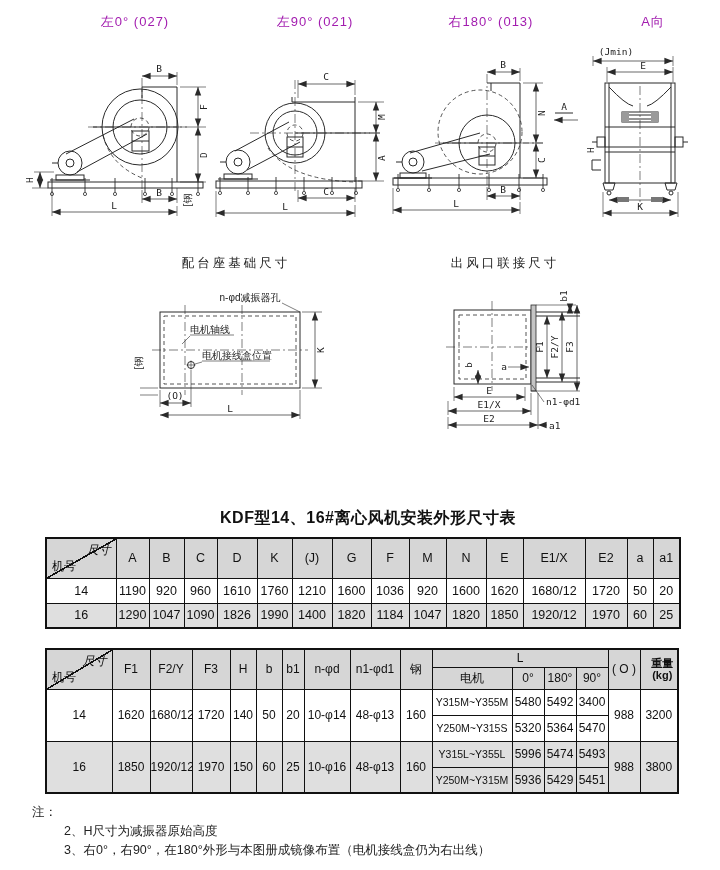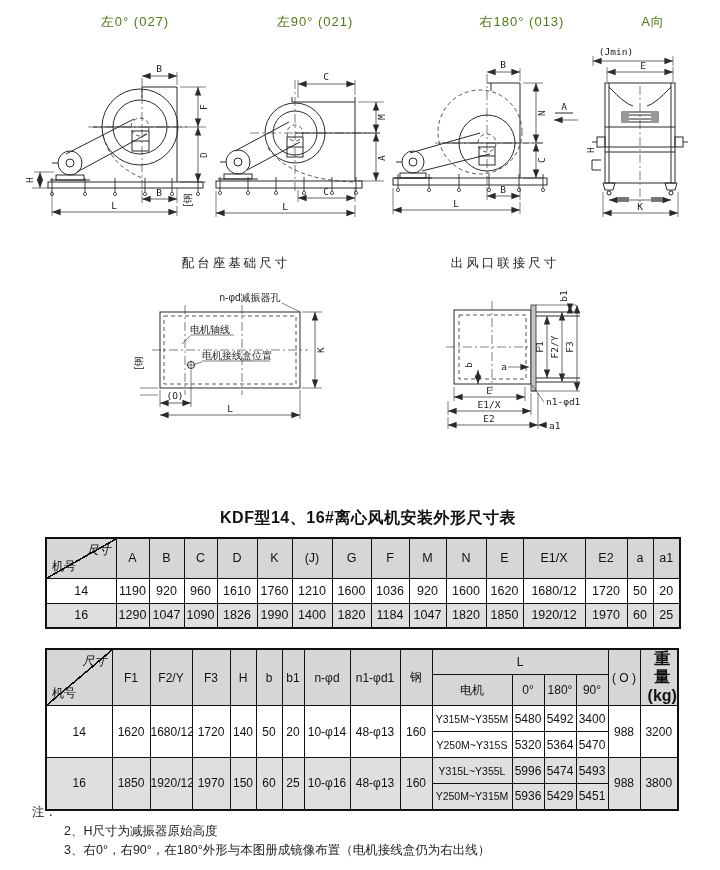--- a/index.html
+++ b/index.html
@@ -1,20 +1,20 @@
 <!DOCTYPE html>
 <html><head>
 <meta charset="utf-8">
 <style>
   html,body{margin:0;padding:0;background:#fff;}
   .page{position:relative;width:720px;height:870px;background:#ffffff;
         font-family:"Liberation Sans",sans-serif;color:#1a1a1a;overflow:hidden;}
   .abs{position:absolute;}
   .view-label{position:absolute;top:13px;font-size:13px;letter-spacing:1px;white-space:nowrap;
-              transform:translateX(-50%);color:#4d7c0f;}
+              transform:translateX(-50%);color:#a21caf;}
   .mid-caption{position:absolute;top:255px;font-size:12.5px;letter-spacing:3px;white-space:nowrap;
                transform:translateX(-50%);color:#222;}
   .fig-title{position:absolute;left:368px;transform:translateX(-50%);white-space:nowrap;
              font-weight:700;color:#111;}
   .t-fig{top:452px;font-size:15px;letter-spacing:1px;}
   .t-tab{top:508px;font-size:16px;letter-spacing:0.5px;}
 
   
   svg{overflow:visible;}
   .ln{stroke:#2a2a2a;stroke-width:1;fill:none;}
@@ -31,21 +31,21 @@
                text-align:center;color:#111;border:2px solid #111;}
   table.dimtab th,table.dimtab td{border:1px solid #111;padding:0;font-weight:400;overflow:hidden;}
   .t1{left:45px;top:537px;width:634px;font-size:12.5px;}
   .t2{left:45px;top:648px;width:632px;font-size:12px;}
   .t1 tr.hdr{height:40px;} .t1 tr.data{height:25px;}
   .t2 tr.h1{height:18px;} .t2 tr.h2{height:22px;} .t2 tr.data{height:26px;}
   .hdr-bg{background:#d6d6d6;}
   .row16{background:#dfdfdf;}
   .row14{background:#ffffff;}
   .motor-cell{font-size:10.5px;}
-  .wt span{display:block;line-height:1.15;font-weight:700;font-size:16px;padding-left:7px;}
+  .wt span{display:block;line-height:1.15;font-weight:700;font-size:11px;padding-left:7px;}
   .diag{position:relative;
         background-image:linear-gradient(to bottom right,
           rgba(0,0,0,0) calc(50% - 0.8px), #111 calc(50% - 0.8px),
           #111 calc(50% + 0.8px), rgba(0,0,0,0) calc(50% + 0.8px));}
   .diag .dt{position:absolute;top:3px;right:5px;font-size:12px;font-style:italic;}
   .diag .db{position:absolute;bottom:3px;left:5px;font-size:12px;}
 
   .notes{position:absolute;left:32px;top:803px;font-size:12.5px;line-height:19px;color:#222;}
   .note-line{display:flex;}
   .np,.sp{display:inline-block;width:32px;flex:0 0 32px;}
@@ -62,21 +62,21 @@
       </marker>
       <g id="bolt">
         <line x1="0" y1="-4" x2="0" y2="10" stroke="#2a2a2a" stroke-width="0.9"></line>
         <circle cx="0" cy="12" r="1.6" fill="none" stroke="#2a2a2a" stroke-width="0.8"></circle>
       </g>
     </defs>
   </svg>
 
   <div class="view-label" style="left:135px">左0° (027)</div>
   <div class="view-label" style="left:315px">左90° (021)</div>
-  <div class="view-label" style="left:522px">右180° (013)</div>
+  <div class="view-label" style="left:491px">右180° (013)</div>
   <div class="view-label" style="left:653px">A向</div>
 
   <svg class="abs" style="left:30px;top:60px" width="180" height="160" viewBox="0 0 180 160">
     <circle class="ln" cx="110" cy="67" r="38"></circle>
     <circle class="ln" cx="110" cy="67" r="27"></circle>
     <circle class="dsh" cx="110" cy="67" r="9"></circle>
     <line class="ctr" x1="58" y1="67" x2="157" y2="67"></line>
     <line class="ctr" x1="112" y1="18" x2="112" y2="130"></line>
     <line class="ln" x1="63" y1="67" x2="147" y2="67"></line>
     <line class="ln" x1="112" y1="27" x2="147" y2="27"></line>

